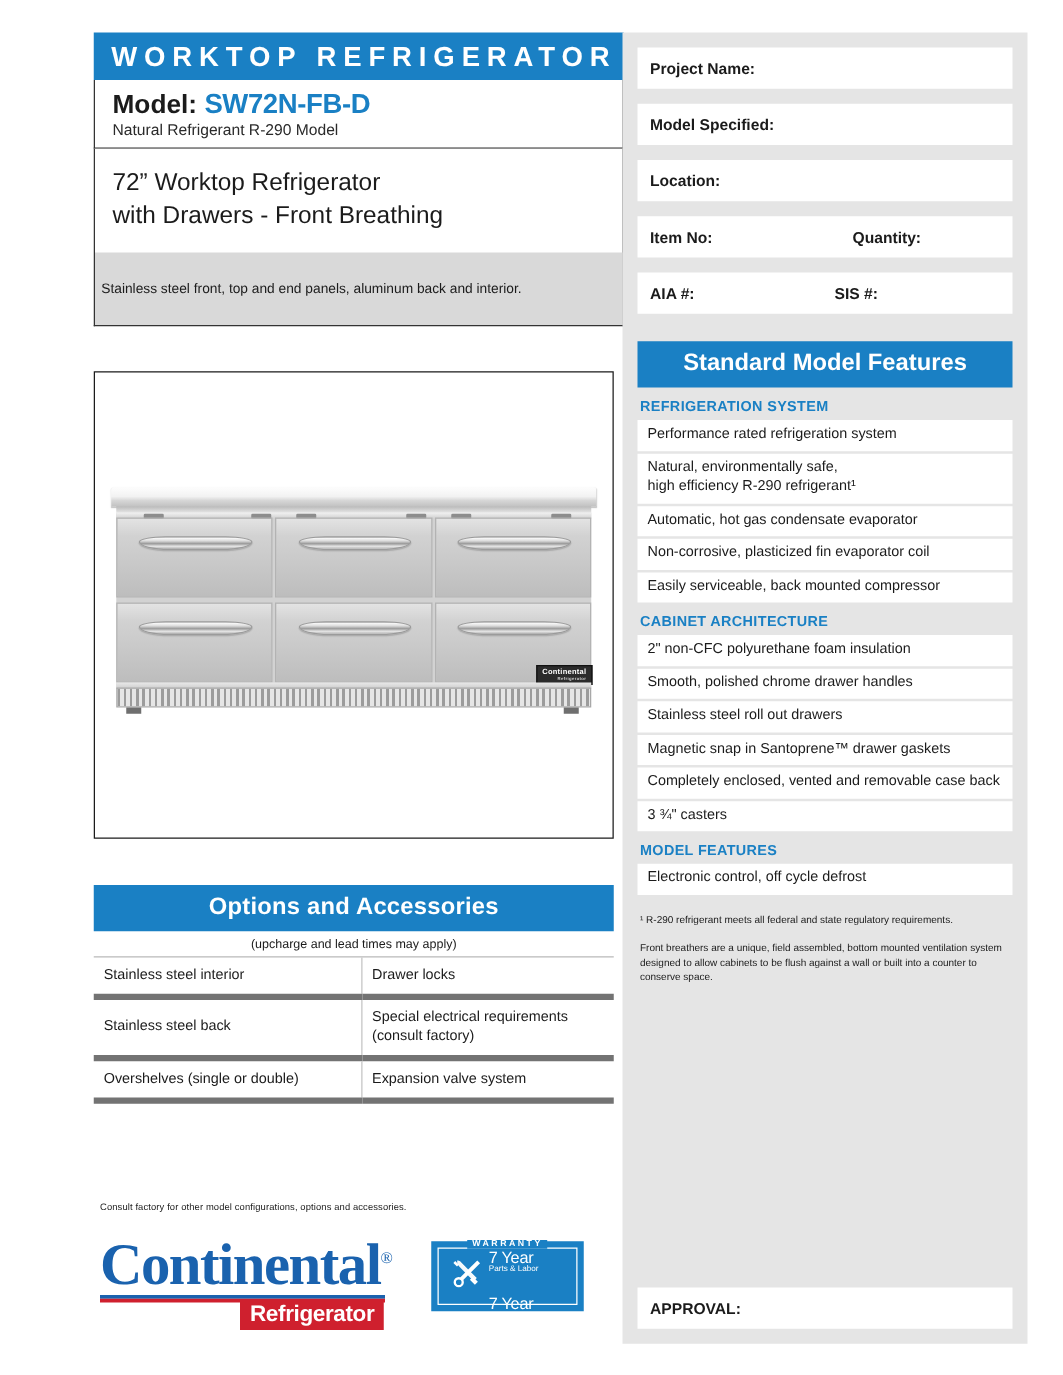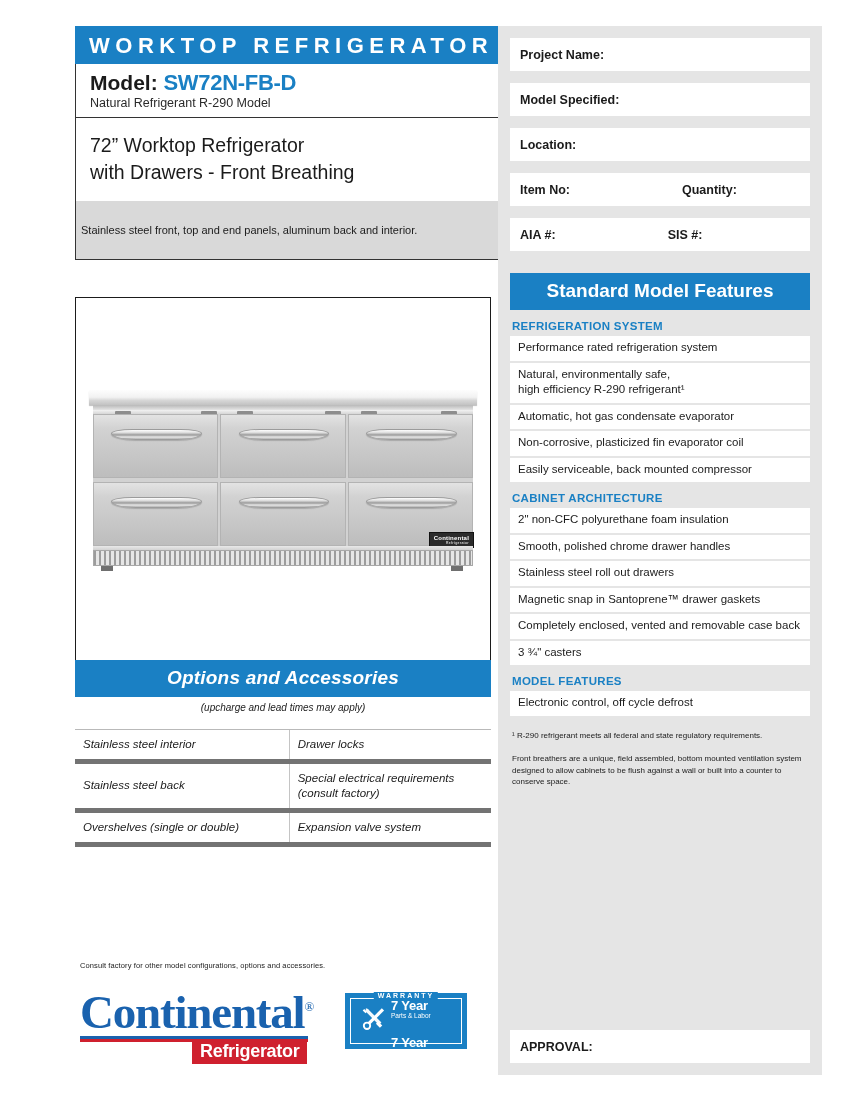--- a/index.html
+++ b/index.html
@@ -207,38 +207,37 @@
     color: #cfcfcf;
     letter-spacing: 0.3px;
     text-align: right;
     margin-top: 1px;
   }
 
   
   .opts {
     position: absolute;
     left: 75px;
-    top: 660px;
+    top: 708px;
     width: 416px;
-    font-style: italic;
   }
   .opts-header {
     background: #1a80c4;
     color: #fff;
     font-size: 19px;
     font-weight: bold;
     text-align: center;
     padding: 7px 0 8px;
     letter-spacing: 0.2px;
   }
   .opts-sub {
     text-align: center;
     font-size: 10px;
     color: #1b1b1b;
-    padding: 5px 0 16px;
+    padding: 5px 0 4px;
     border-bottom: 1px solid #b9b9b9;
   }
   .opts-table {
     width: 100%;
     border-collapse: collapse;
     table-layout: fixed;
   }
   .opts-table td {
     border-bottom: 5px solid #737373;
     font-size: 11.5px;
@@ -335,21 +334,21 @@
   }
   .warranty-body {
     display: flex;
     align-items: center;
     height: 100%;
     padding-left: 4px;
     box-sizing: border-box;
   }
   .w-icon { width: 36px; text-align: center; }
   .w-text { color: #fff; line-height: 1; }
-  .w-year { font-size: 13px; font-weight: bold; letter-spacing: -0.2px; margin-top: 16px; }
+  .w-year { font-size: 13px; font-weight: normal; letter-spacing: -0.2px; margin-top: 16px; }
   .w-small { font-size: 6.5px; text-align: right; padding-right: 2px; margin: 1px 0 3px; }
 
   
   .right-panel {
     position: absolute;
     left: 498px;
     top: 26px;
     width: 324px;
     height: 1049px;
     background: #e5e5e5;

